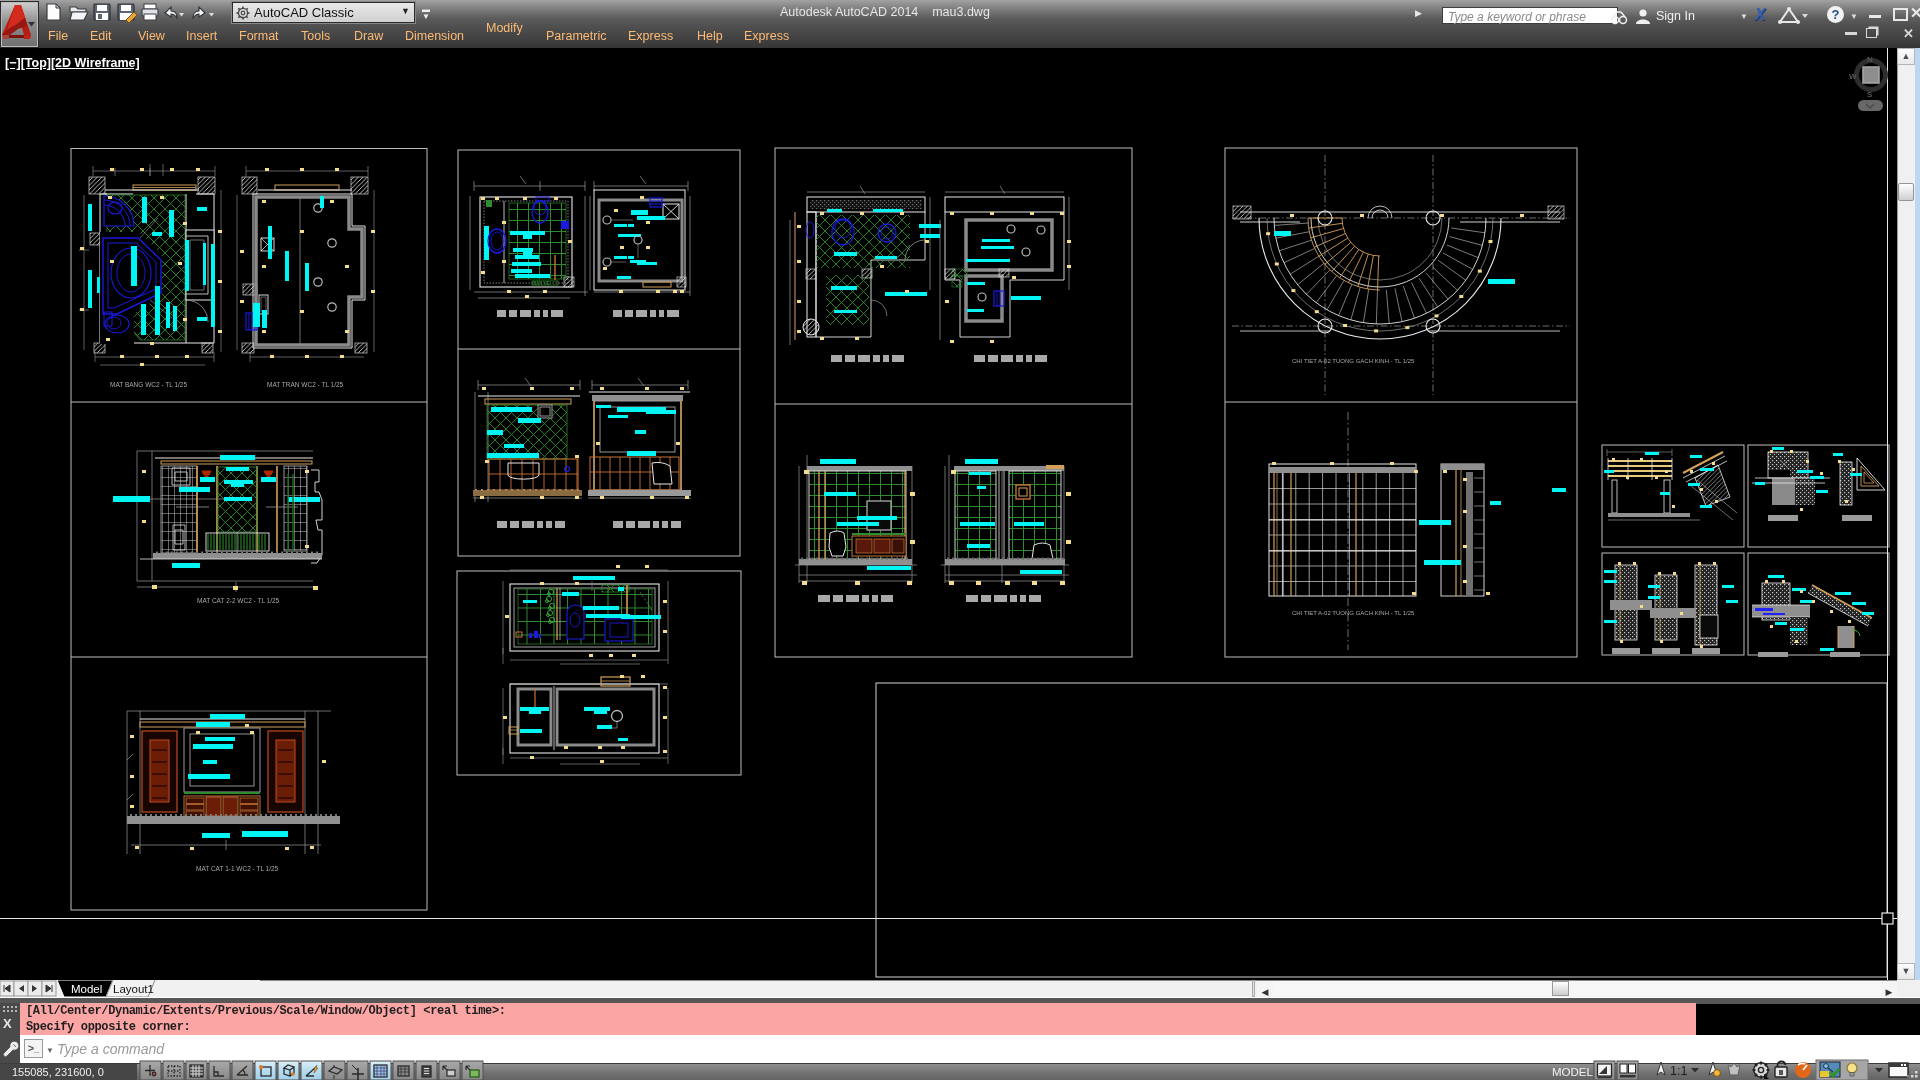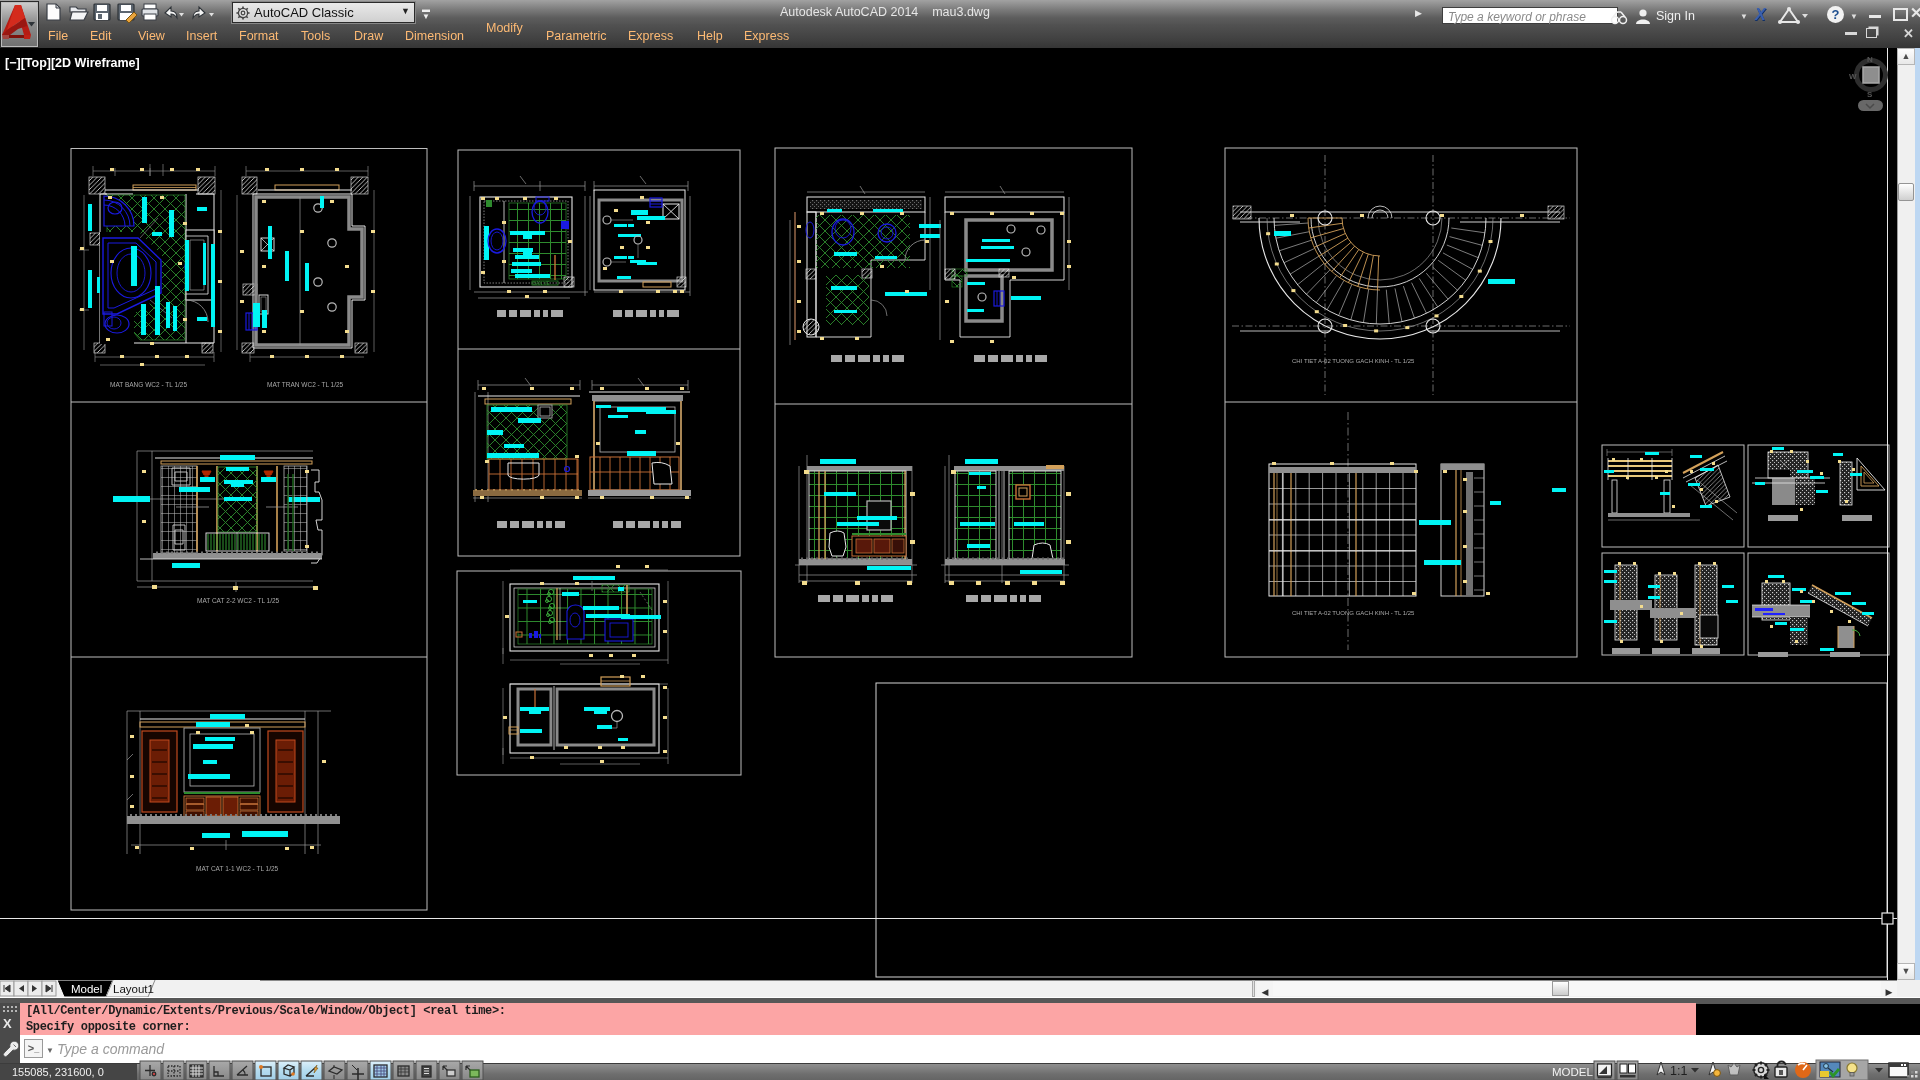--- a/index.html
+++ b/index.html
@@ -4,21 +4,21 @@
 <style>
 html,body{margin:0;padding:0;background:#000;}
 #root{position:relative;width:1920px;height:1080px;overflow:hidden;background:#000;font-family:"Liberation Sans",sans-serif;}
 #titlebar{position:absolute;left:0;top:0;width:1920px;height:24px;background:linear-gradient(#a2a2a2,#7b7b7b 40%,#5c5c5c 75%,#535353);}
 #menubar{position:absolute;left:0;top:24px;width:1920px;height:24px;background:linear-gradient(#525252,#3f3f3f 70%,#353535);border-bottom:1px solid #1c1c1c;}
 .menuitem{display:inline-block;color:#fdba74;font-size:12.5px;line-height:24px;}
 #apptitle{position:absolute;top:5px;left:780px;color:#e6e6e6;font-size:12.5px;}
 #logo{position:absolute;left:0;top:1px;width:37px;height:45px;background:linear-gradient(#cfcfcf,#8f8f8f 45%,#6f6f6f);border:1px solid #2a2a2a;box-shadow:inset 0 0 0 1px #bbb;}
 #searchbox{position:absolute;left:1427px;top:7px;width:176px;height:17px;background:#fff;border:1px solid #3e3e3e;color:#8a8a8a;font-style:italic;font-size:12px;line-height:18px;padding-left:5px;box-sizing:border-box;margin-left:15px;}
 #signin{position:absolute;left:1656px;top:9px;color:#f0f0f0;font-size:12.5px;}
-#vplabel{position:absolute;left:5px;top:56px;color:#fff;font-size:12.5px;font-weight:bold;}
+#vplabel{position:absolute;left:5px;top:56px;color:#fff;font-size:12.5px;font-weight:bold;text-decoration:underline;}
 #canvas-black{position:absolute;left:0;top:48px;width:1897px;height:932px;background:#000;}
 #maindraw{position:absolute;left:0;top:48px;}
 
 #vscroll{position:absolute;left:1897px;top:48px;width:18px;height:932px;background:#f0f0f0;border-left:1px solid #9a9a9a;}
 #vsup{position:absolute;left:1897px;top:48px;width:18px;height:17px;background:linear-gradient(#fdfdfd,#e8e8e8);border:1px solid #b5b5b5;box-sizing:border-box;}
 #vsdown{position:absolute;left:1897px;top:963px;width:18px;height:17px;background:linear-gradient(#fdfdfd,#e8e8e8);border:1px solid #b5b5b5;box-sizing:border-box;}
 #vsthumb{position:absolute;left:1898px;top:183px;width:16px;height:18px;background:linear-gradient(#fff,#cfcfcf);border:1px solid #949494;border-radius:2px;box-sizing:border-box;}
 #bluestrip{position:absolute;left:1915px;top:48px;width:5px;height:949px;background:#bdd7f2;}
 .arrowglyph{color:#4d4d4d;font-size:9px;line-height:15px;display:block;text-align:center;}
 

